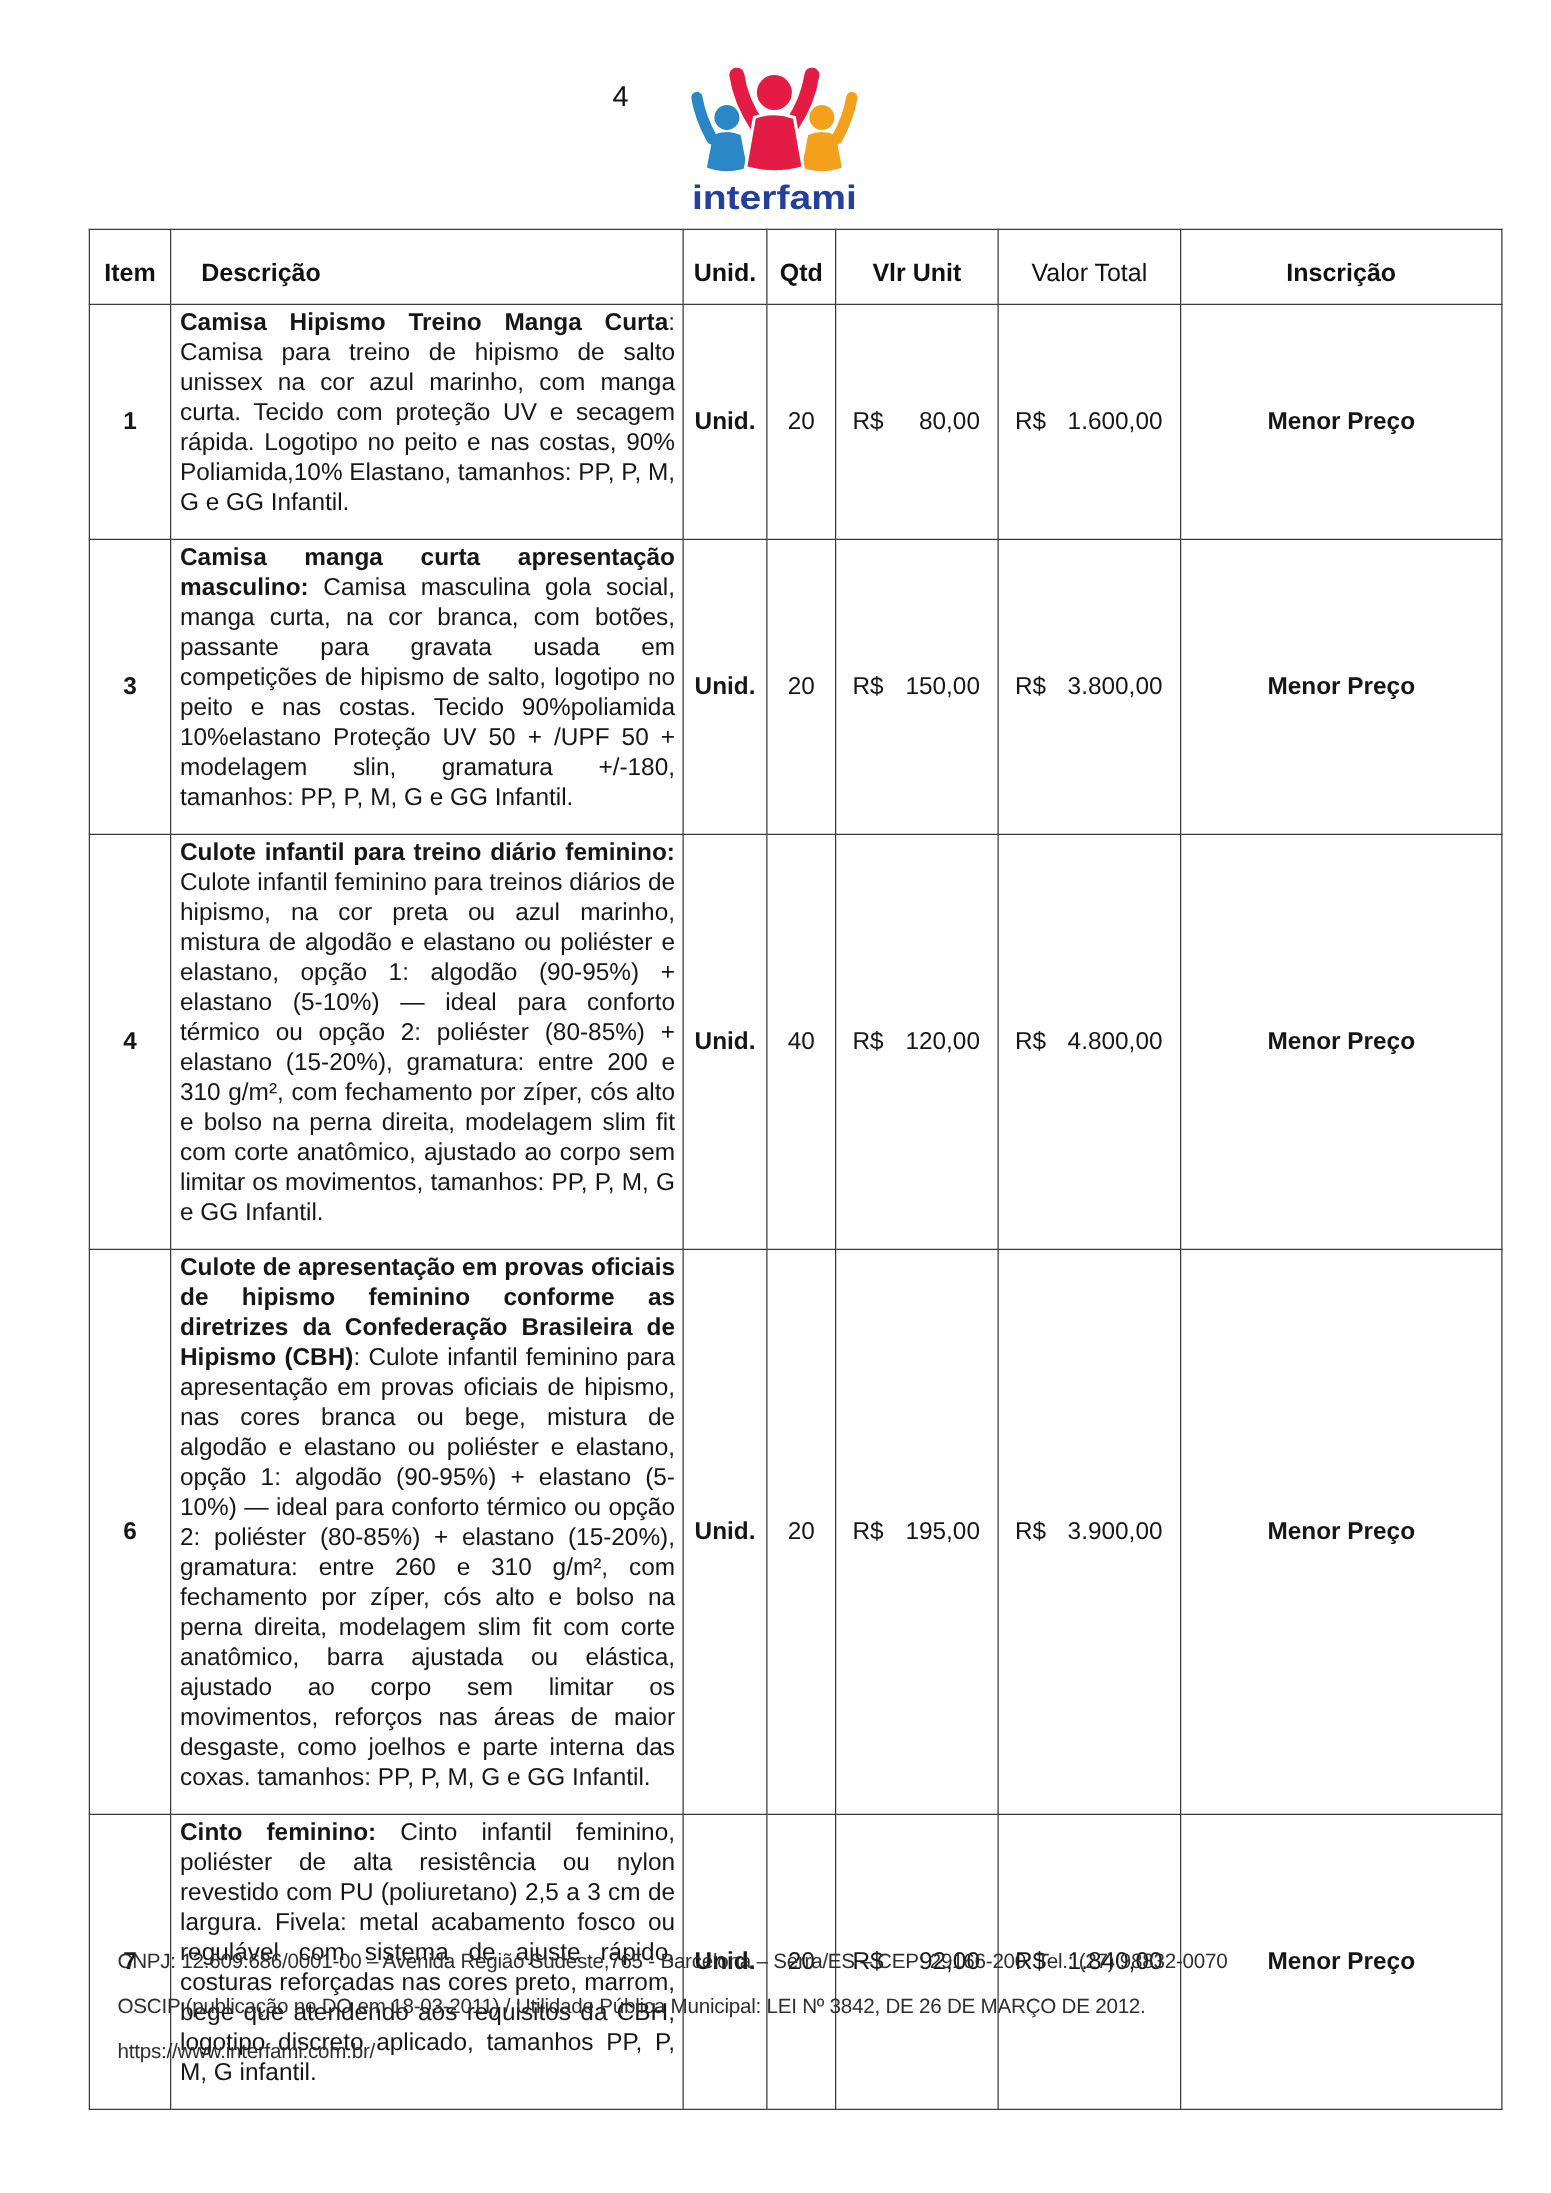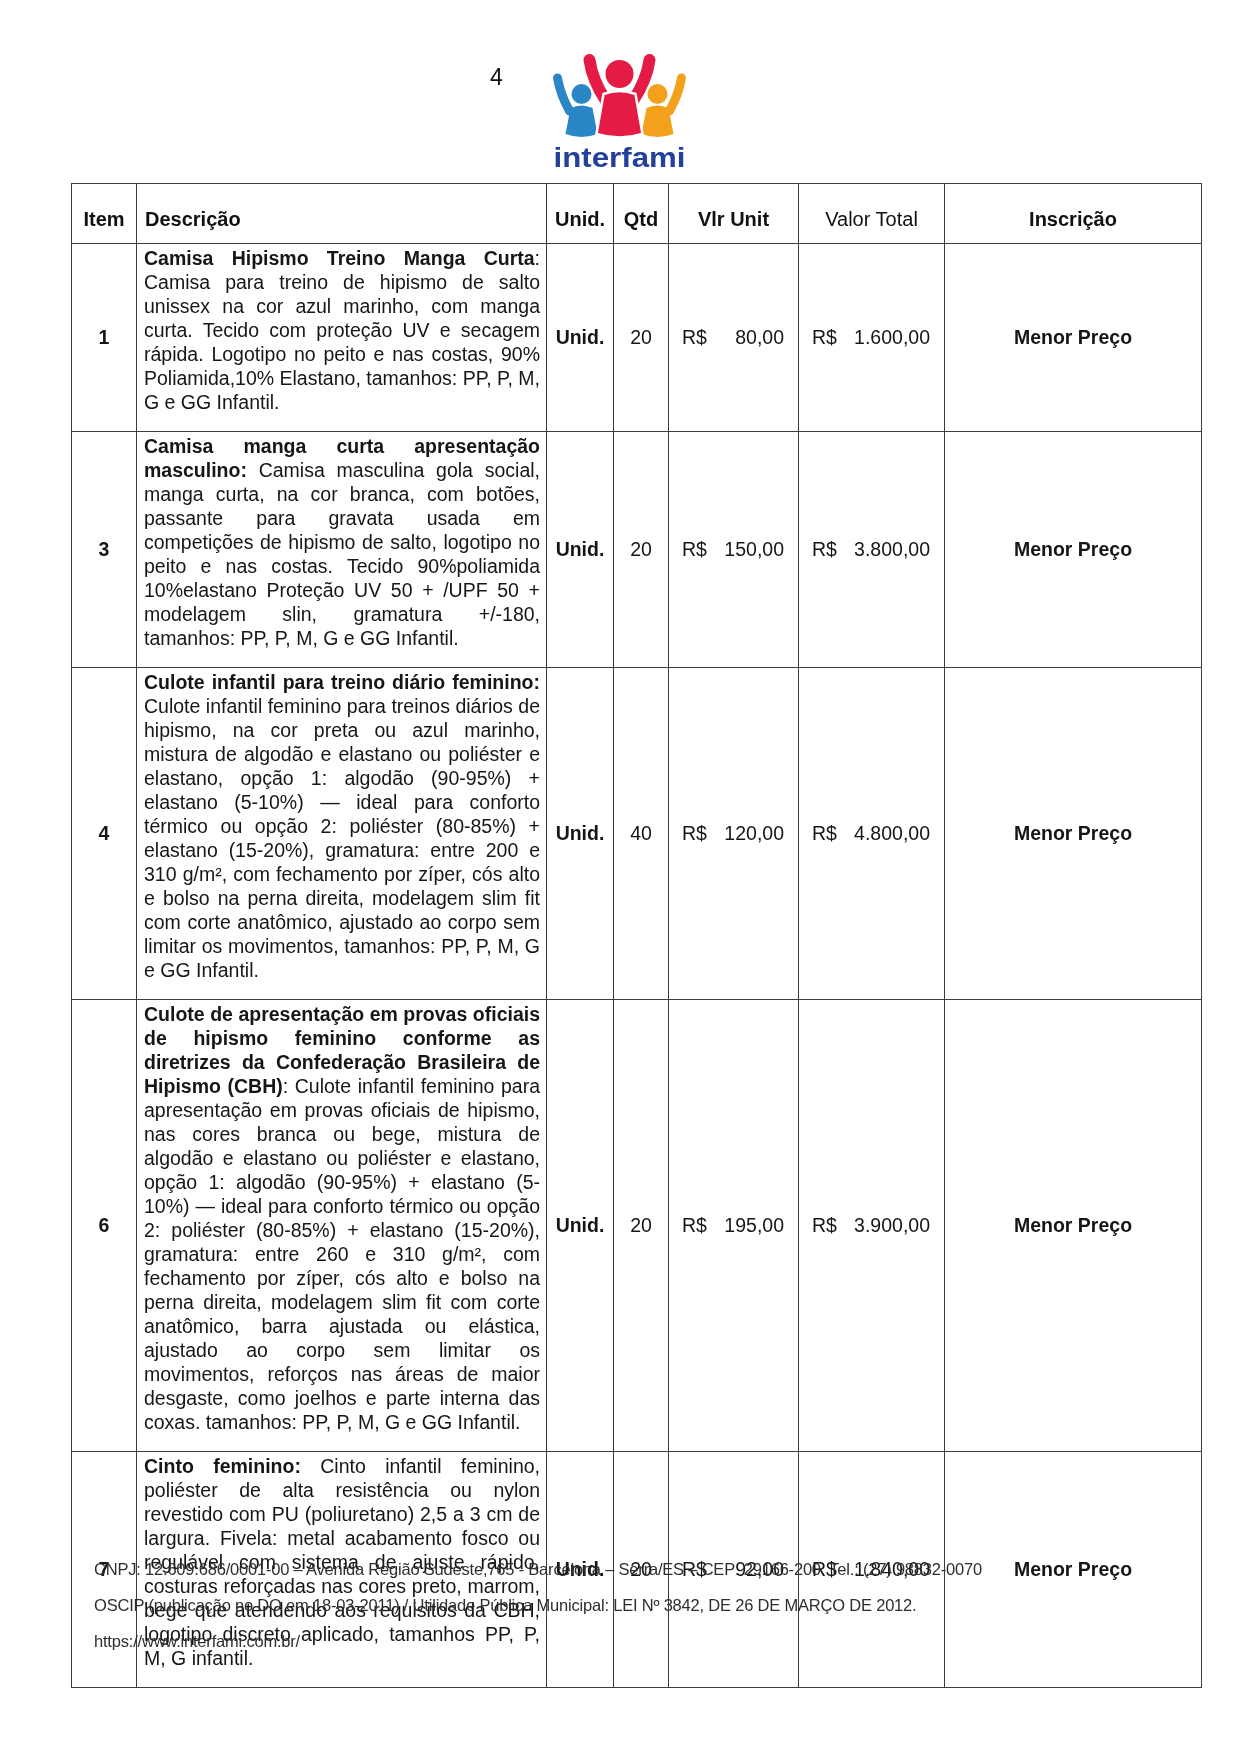--- a/index.html
+++ b/index.html
@@ -32,21 +32,21 @@
   }
   .doc-table th {
     height: 60px;
     font-size: 20px;
     font-weight: bold;
     vertical-align: bottom;
     padding: 6px 6px 12px;
     text-align: center;
     color: #111;
   }
-  .doc-table th.th-desc { text-align: left; padding-left: 8px; }
+  .doc-table th.th-desc { text-align: left; padding-left: 24px; }
   .doc-table th.th-total { font-weight: 400; }
 
   .doc-table td { font-size: 19.5px; color: #161616; }
 
   td.item-cell { text-align: center; vertical-align: middle; font-weight: bold; }
   td.desc-cell {
     text-align: justify;
     vertical-align: top;
     padding: 2px 6px 17px 7px;
     line-height: 24px;

